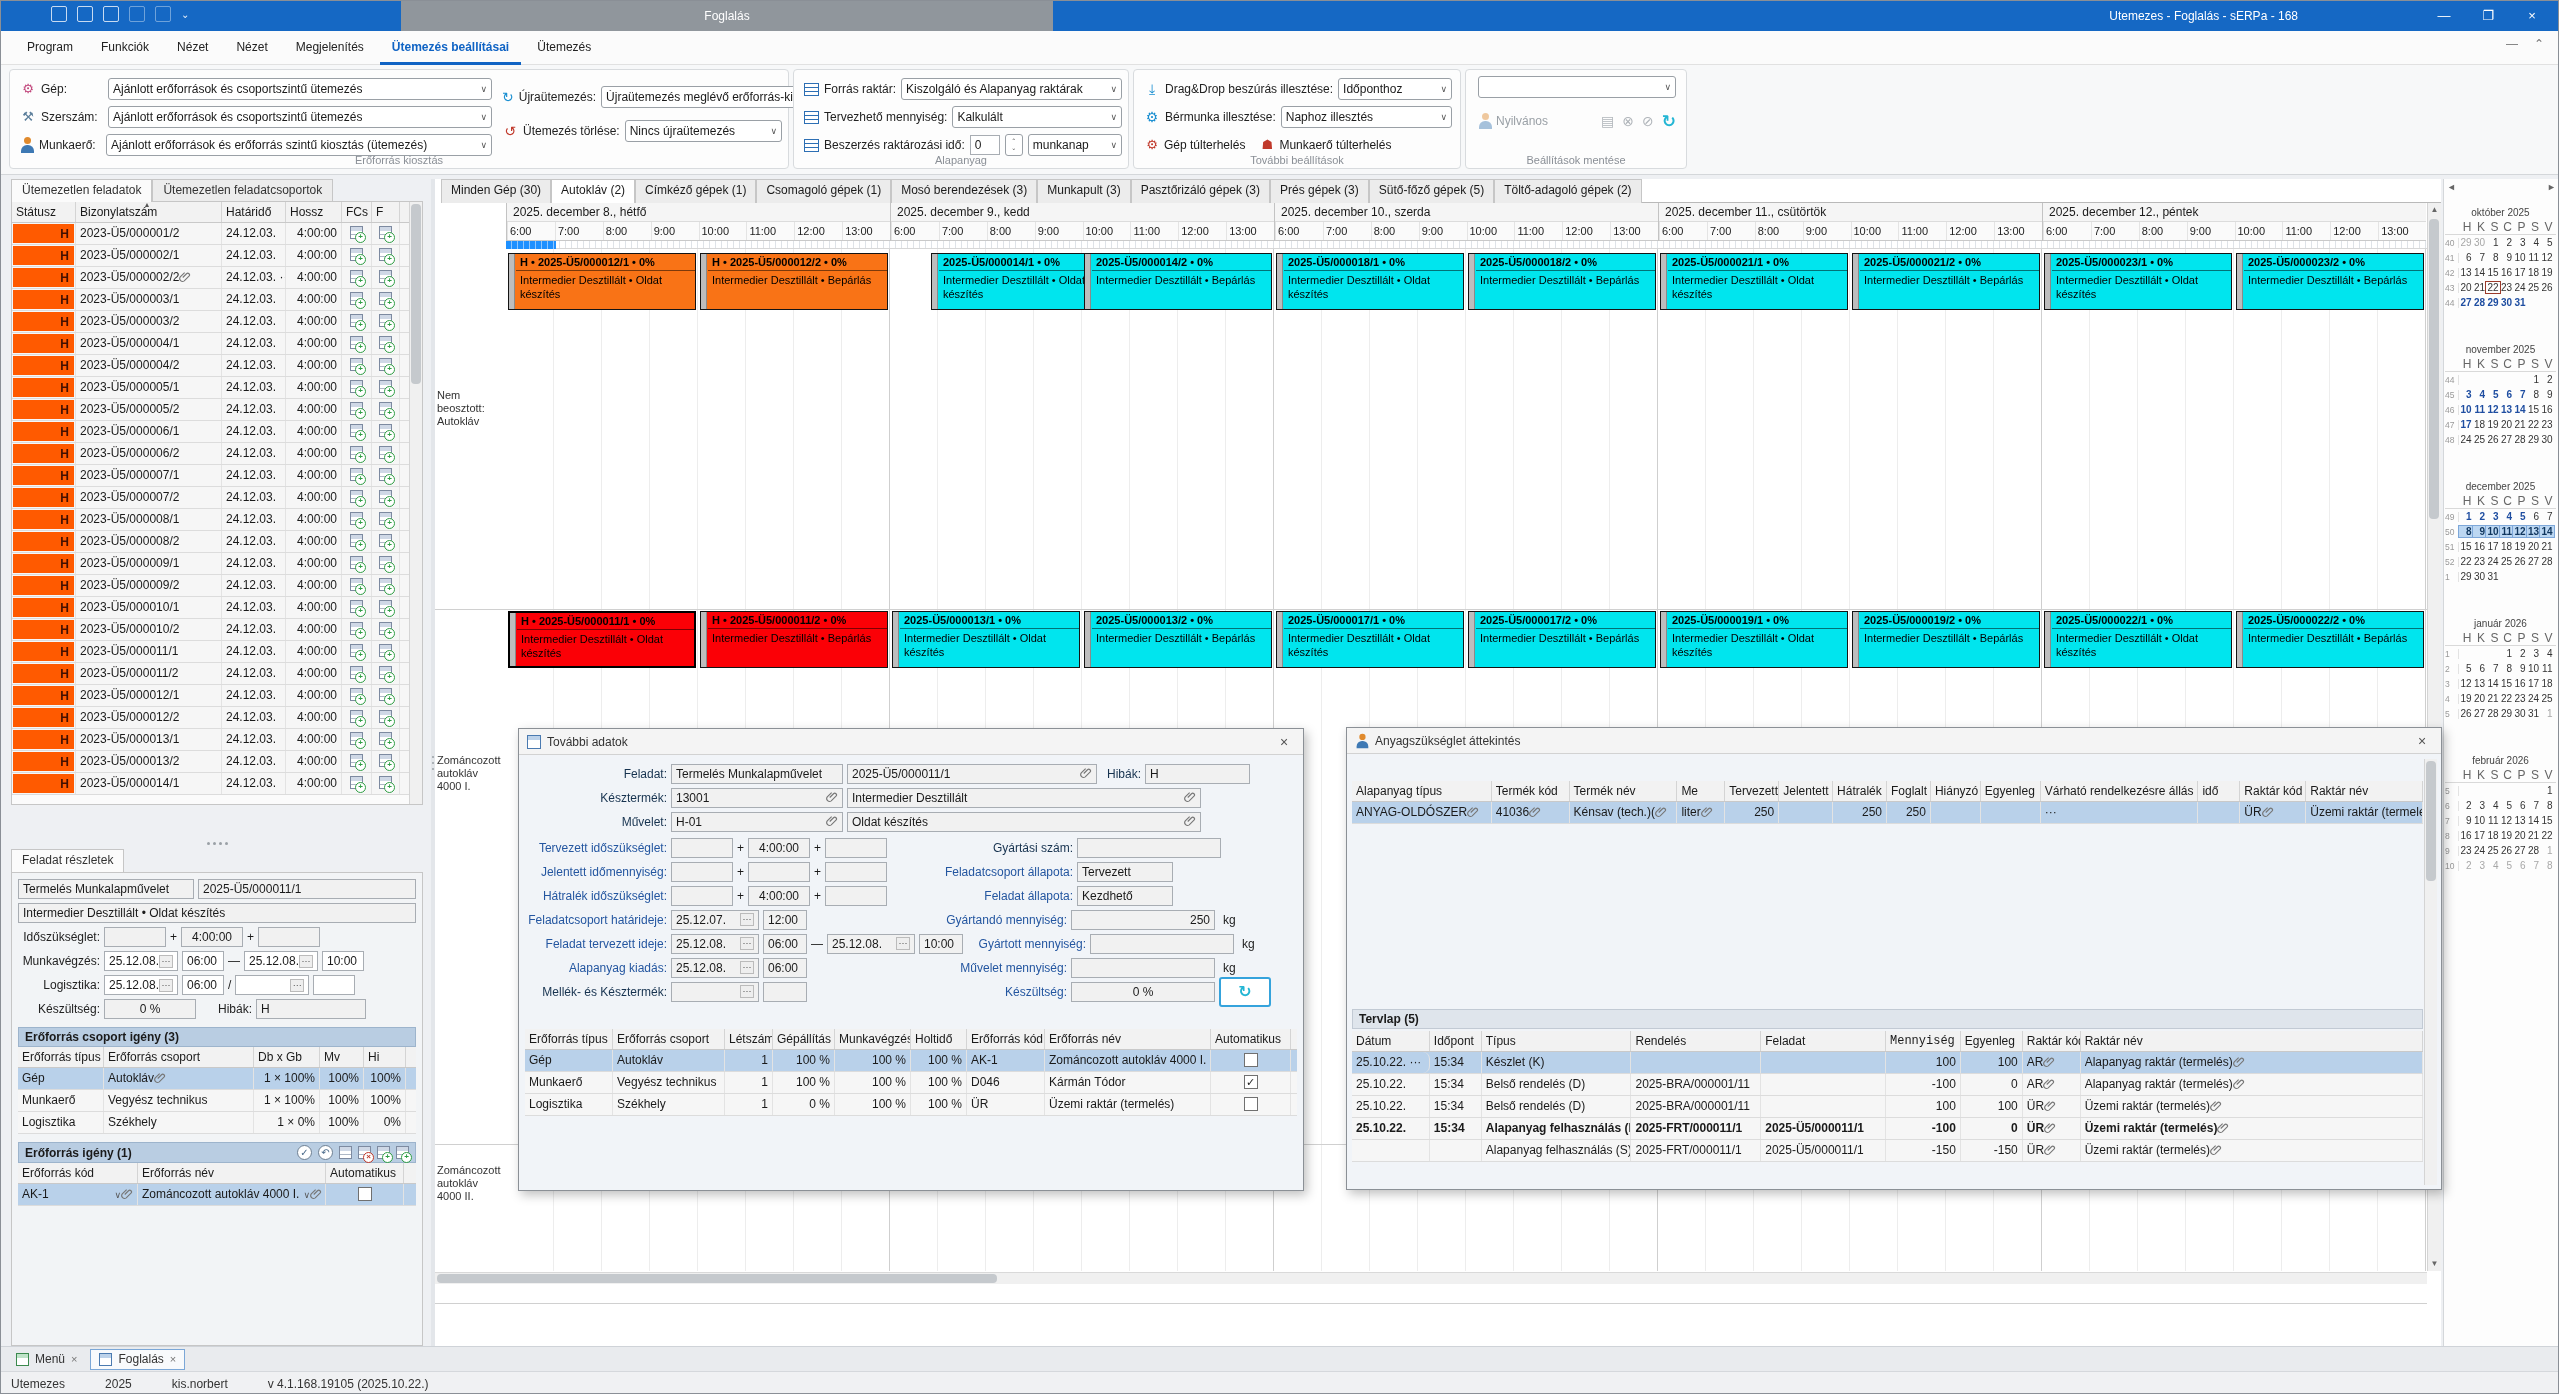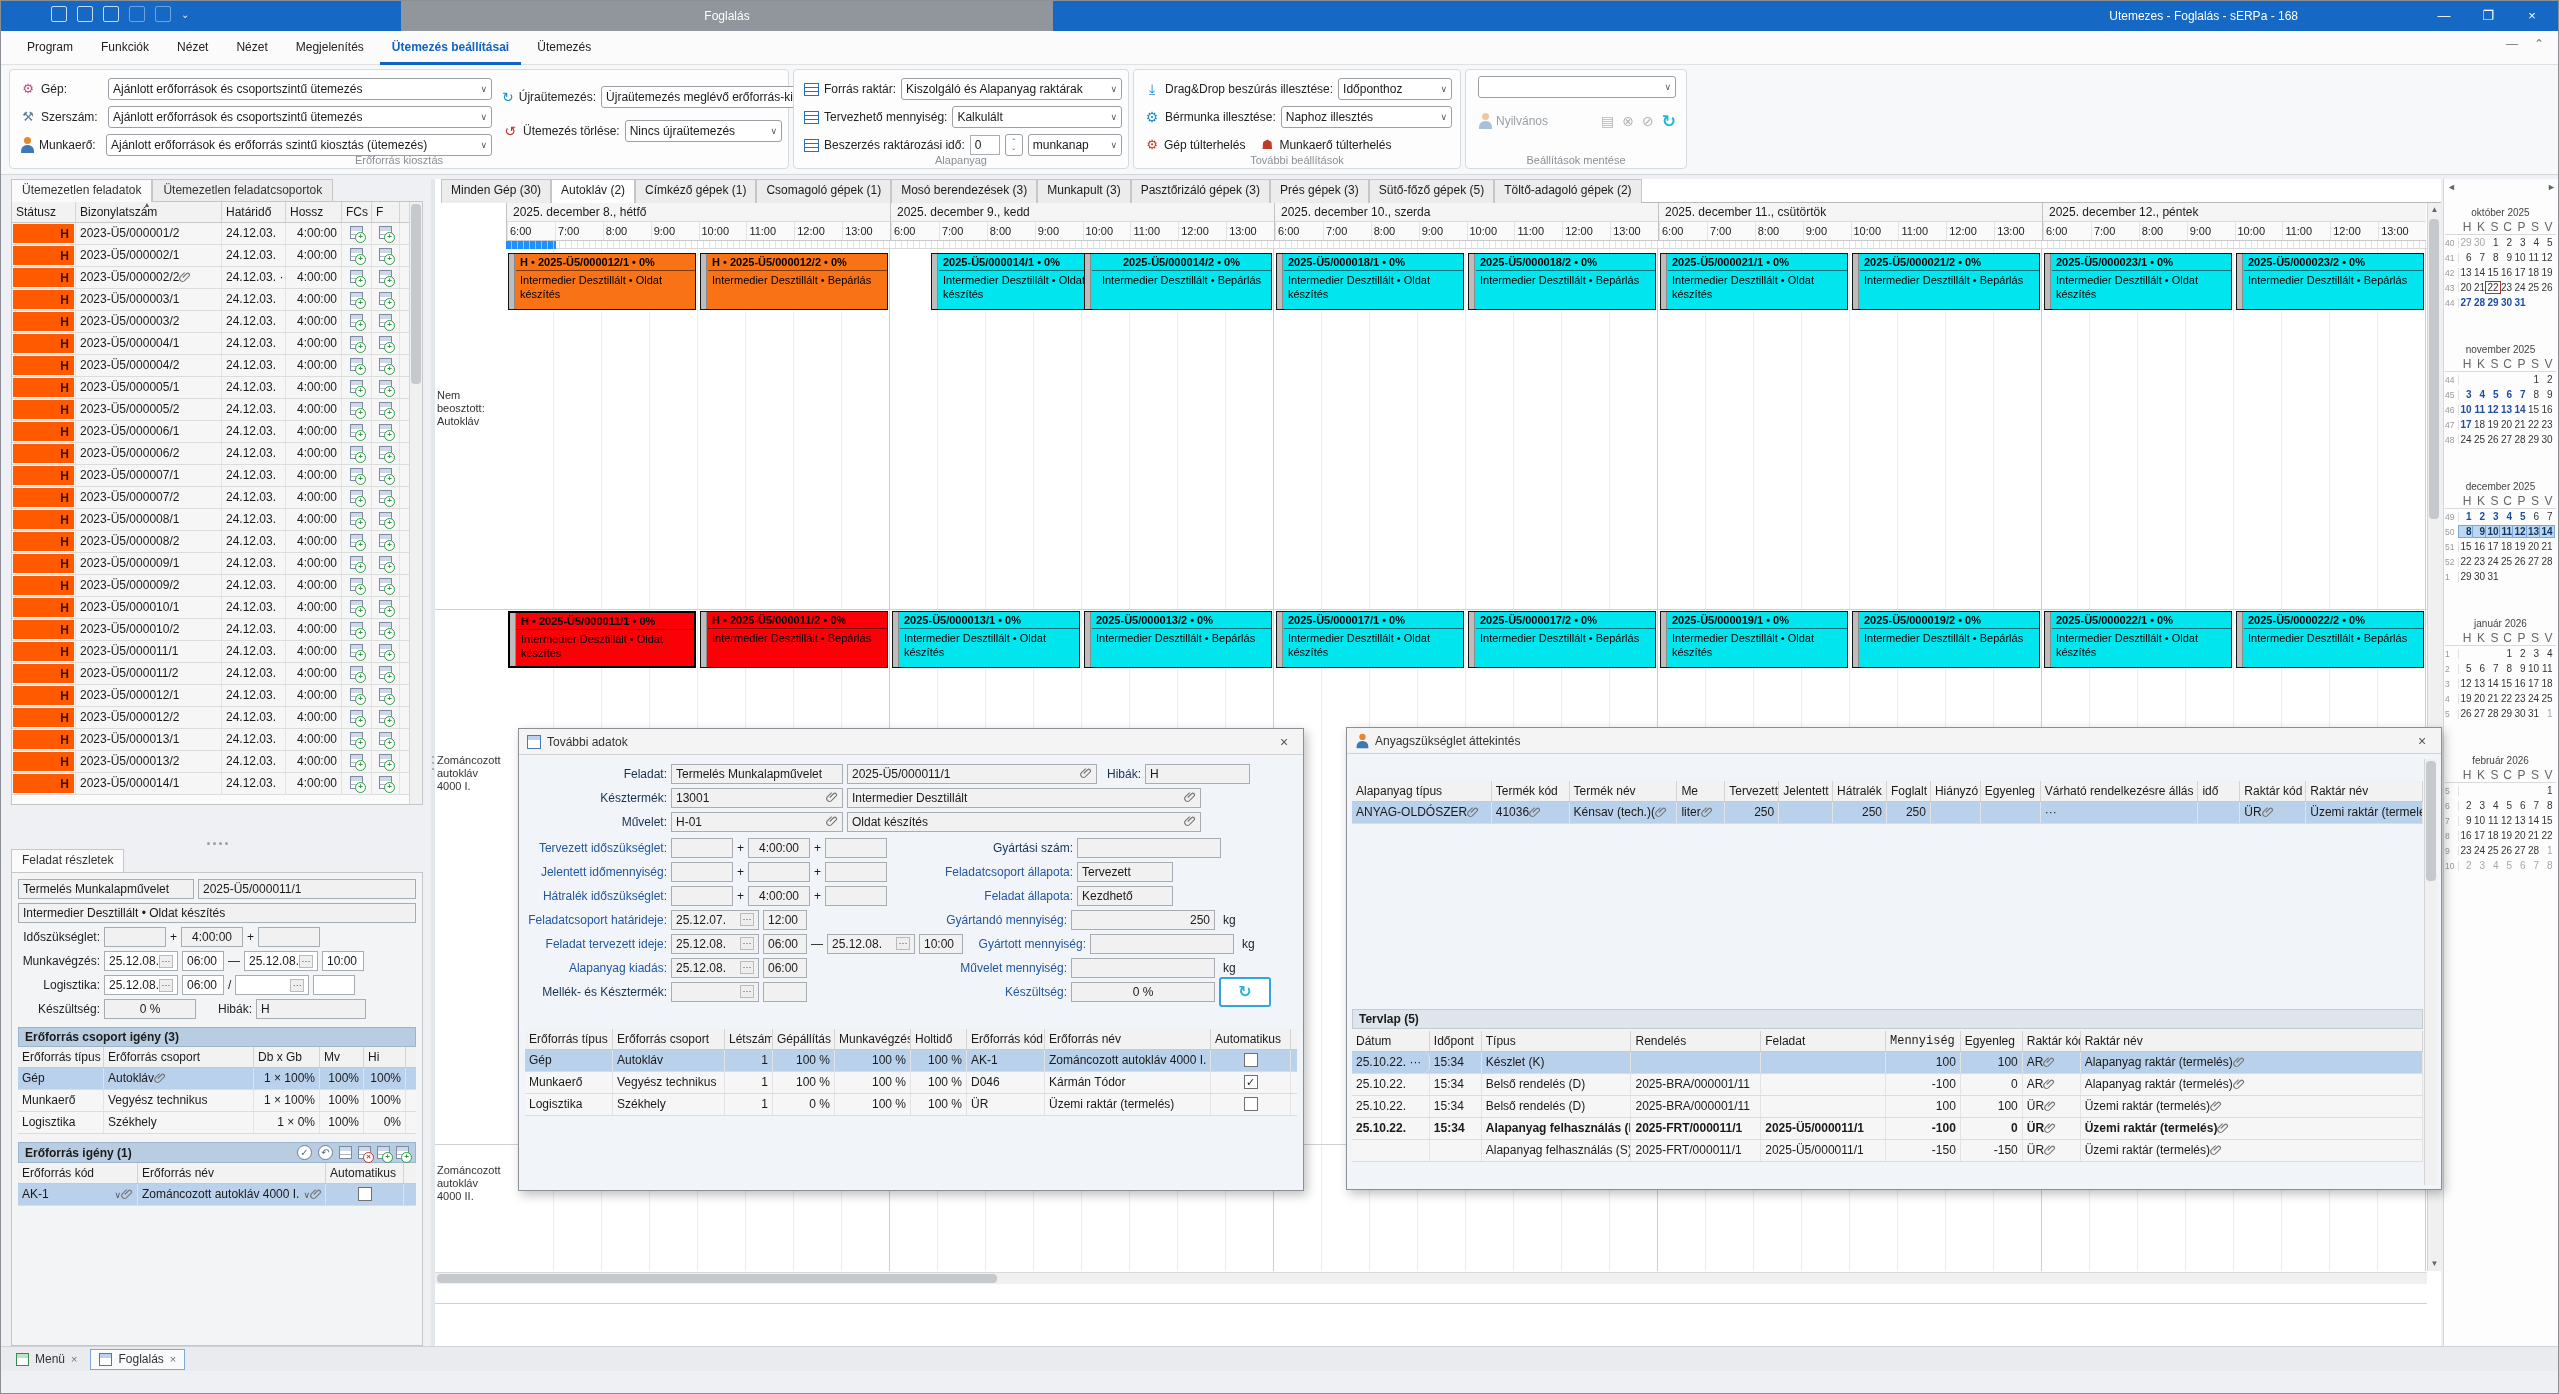--- a/index.html
+++ b/index.html
@@ -880,21 +880,21 @@
         <div class="bar c-orange" style="left: 265px; top: 74px; width: 188px;">
           <div class="grip"></div>
           <div class="t">H • 2025-Ü5/000012/2 • 0%</div>
           <div class="s">Intermedier Desztillált • Bepárlás</div>
         </div>
         <div class="bar c-cyan" style="left: 457px; top: 74px; width: 188px; margin-left: 39px;">
           <div class="grip"></div>
           <div class="t">2025-Ü5/000014/1 • 0%</div>
           <div class="s">Intermedier Desztillált • Oldat készítés</div>
         </div>
-        <div class="bar c-cyan" style="left: 649px; top: 74px; width: 188px; text-align: center;">
+        <div class="bar c-cyan" style="left: 649px; top: 74px; width: 188px;">
           <div class="grip"></div>
           <div class="t">2025-Ü5/000014/2 • 0%</div>
           <div class="s">Intermedier Desztillált • Bepárlás</div>
         </div>
         <div class="bar c-cyan" style="left: 841px; top: 74px; width: 188px;">
           <div class="grip"></div>
           <div class="t">2025-Ü5/000018/1 • 0%</div>
           <div class="s">Intermedier Desztillált • Oldat készítés</div>
         </div>
         <div class="bar c-cyan" style="left: 1033px; top: 74px; width: 188px;">
@@ -1692,13 +1692,19 @@
         <span>Menü</span>
         <span class="x">×</span>
       </div>
       <div class="ttab active">
         <span class="tico"></span>
         <span>Foglalás</span>
         <span class="x">×</span>
       </div>
     </div>
 
+  <div class="statusbar" id="statusbar">
+      <span>Utemezes</span>
+      <span>2025</span>
+      <span>kis.norbert</span>
+      <span>v 4.1.168.19105 (2025.10.22.)</span>
+    </div>
 </div>
 
 </body></html>

